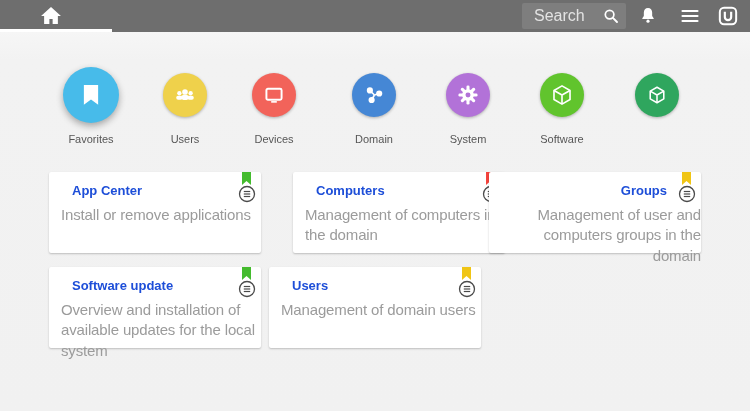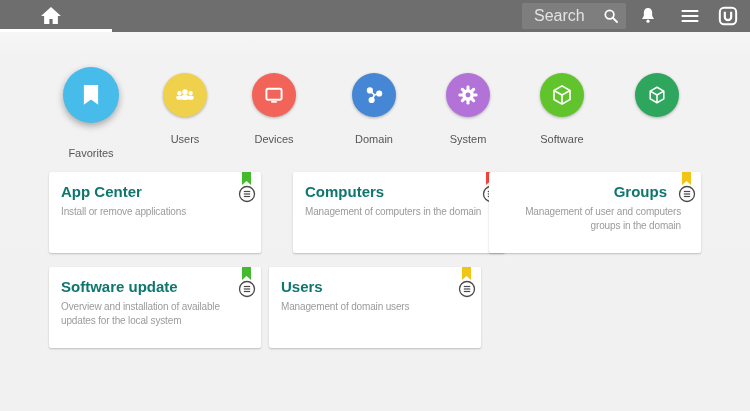--- a/index.html
+++ b/index.html
@@ -28,29 +28,29 @@
   .btn-logo { left:718px; }
 
   
   .category { position:absolute; top:67px; width:130px; text-align:center; cursor:pointer; }
   .circle { margin:6px auto 0; width:44px; height:44px; border-radius:50%;
             box-shadow:0 1px 3px rgba(0,0,0,0.28); position:relative; }
   .circle svg, .circle .bm { position:absolute; left:50%; top:50%; transform:translate(-50%,-50%); }
   .category.active .circle { margin-top:0; width:56px; height:56px;
             box-shadow:0 3px 7px rgba(0,0,0,0.32); }
   .cat-label { display:block; margin-top:16px; font-size:11px; color:#565656; }
-  .category.active .cat-label { margin-top:24px; }
+  .category.active .cat-label { margin-top:10px; }
   .bm { width:15px; height:20px; background:#fff;
         clip-path:polygon(0 0,100% 0,100% 100%,50% 72%,0 100%); }
 
   
   .card { position:absolute; width:212px; height:81px; background:#ffffff; border-radius:2px;
           box-shadow:0 1px 2px rgba(0,0,0,0.22); cursor:pointer; }
-  .card-title { position:absolute; left:12px; top:11px; right:34px; font-size:15px; font-weight:bold; color:#0f766e; }
-  .card-desc  { position:absolute; left:12px; top:33px; right:20px; font-size:10px; letter-spacing:-0.15px;
+  .card-title { position:absolute; left:23px; top:11px; right:34px; font-size:13px; font-weight:bold; color:#1d4ed8; }
+  .card-desc  { position:absolute; left:12px; top:33px; right:0; font-size:15px; letter-spacing:-0.15px;
                 line-height:1.35; color:#9b9b9b; }
   .card-bookmark { position:absolute; top:0; right:10px; width:9px; height:13px;
                    clip-path:polygon(0 0,100% 0,100% 100%,50% 70%,0 100%); }
   .card-menu { position:absolute; top:13px; right:5px; width:18px; height:18px; cursor:pointer; }
 
   .c1 { left:49px;  top:172px; }
   .c2 { left:269px; top:172px;margin-left:24px; }
   .c3 { left:489px; top:172px;text-align:right; }
   .c4 { left:49px;  top:267px; }
   .c5 { left:269px; top:267px; }

